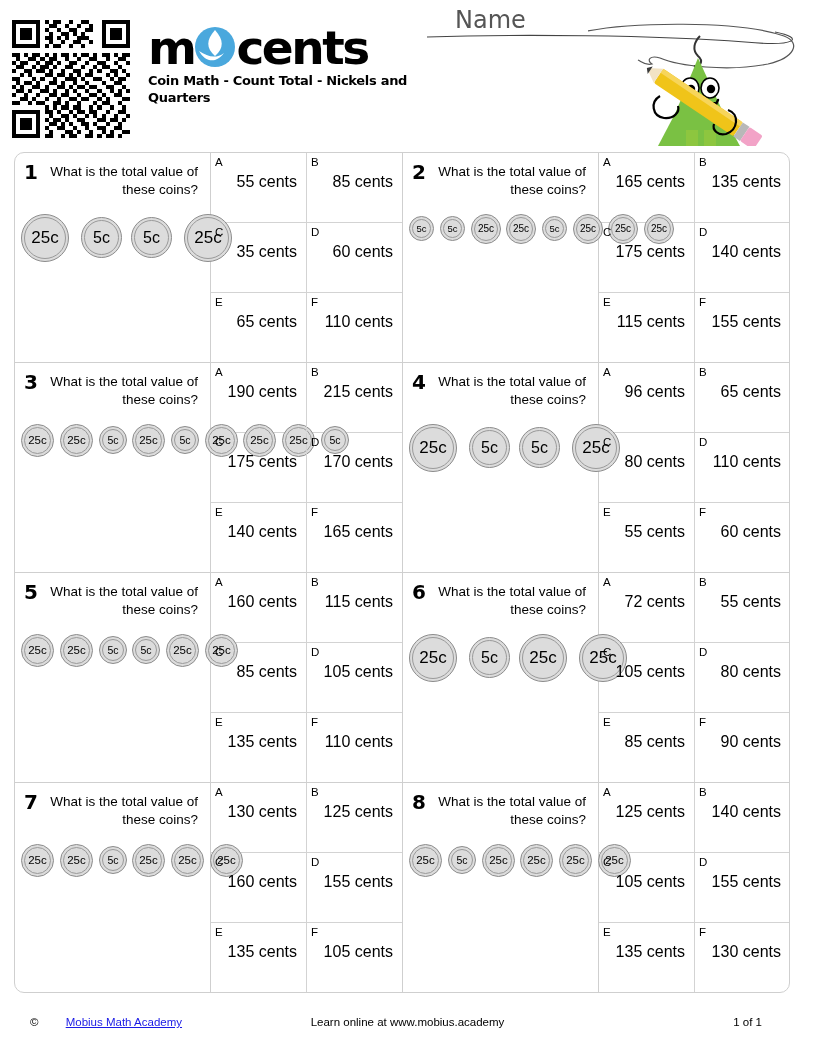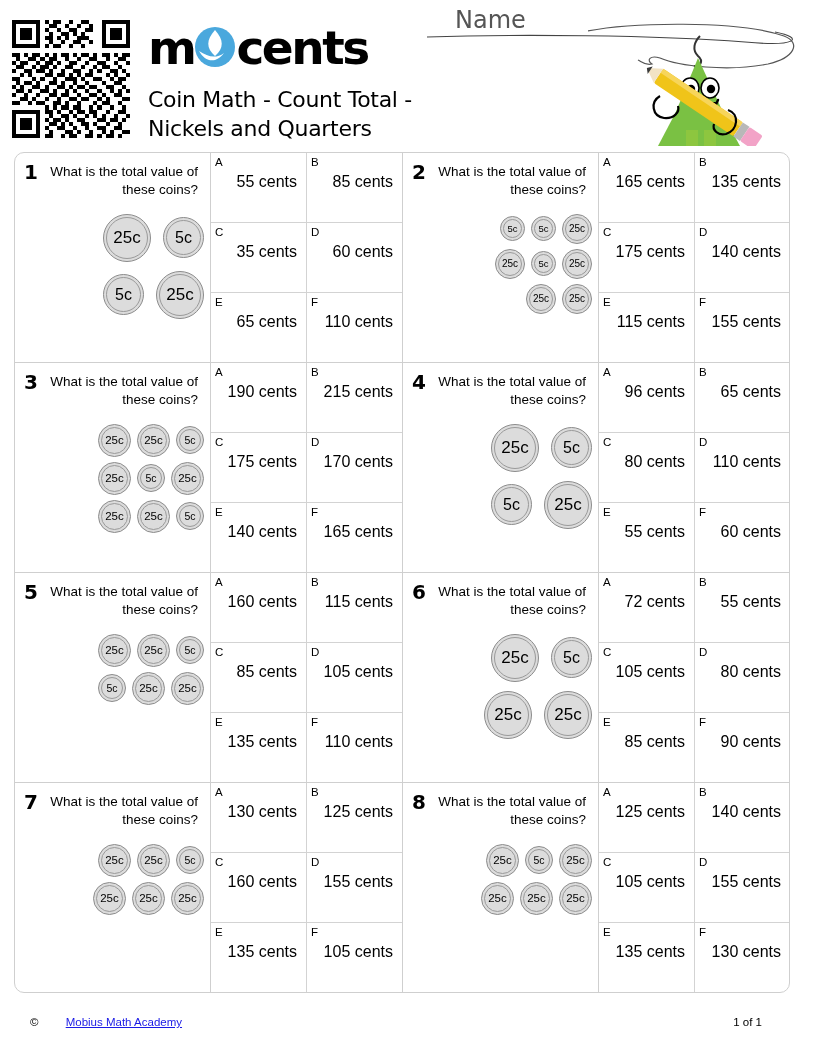--- a/index.html
+++ b/index.html
@@ -20,24 +20,24 @@
   .brand { position: absolute; left: 148px; top: 22px; width: 300px; }
   .logo-wrap { display: flex; align-items: center; height: 50px; }
   .logo-text {
     font-family: "DejaVu Sans", sans-serif;
     font-weight: bold; font-size: 47px; letter-spacing: -2.5px;
     line-height: 1; color: #000;
   }
   .logo-o { display: inline-block; width: 42px; height: 42px; vertical-align: -7px; }
 
   .worksheet-title {
-    margin-top: 13px;
+    margin-top: 0;
     font-family: "DejaVu Sans", sans-serif;
-    font-weight: normal;
-    font-size: 22px;
+    font-weight: bold;
+    font-size: 13px;
     line-height: 1.33;
     letter-spacing: -0.3px;
     width: 300px;
   }
 
   .name-area { position: absolute; left: 425px; top: 4px; width: 380px; height: 46px; }
   .name-label {
     position: absolute; left: 30px; top: 2px;
     font-family: "DejaVu Sans", sans-serif;
     font-size: 24px; color: #555;
@@ -73,22 +73,22 @@
     font-weight: bold; font-size: 20px;
   }
   .qtext {
     margin: 0 6px 0 26px;
     text-align: right;
     font-size: 13.5px;
     line-height: 1.37;
   }
   .coins {
     margin-top: 14px;
-    display: flex; flex-direction: column;
-    align-items: flex-end; gap: 3px;
+    display: flex; flex-direction: row;
+    align-items: flex-start; gap: 3px;
   }
   .coin-row { display: flex; align-items: center; justify-content: center; gap: 6px; }
 
   .coin {
     position: relative;
     border-radius: 50%;
     background: #dcdcdc;
     border: 1.2px solid #8c8c8c;
     display: flex; align-items: center; justify-content: center;
     font-family: "Liberation Sans", sans-serif;
@@ -945,16 +945,17 @@
           </div>
         </div>
       </div>
     </div>
 
   <div class="footer">
     <div class="f-left">
       <span>©</span>
       <a href="#">Mobius Math Academy</a>
     </div>
+    <div class="f-center">Learn online at www.mobius.academy</div>
     <div class="f-right">1 of 1</div>
   </div>
 
 </div>
 
 </body></html>

